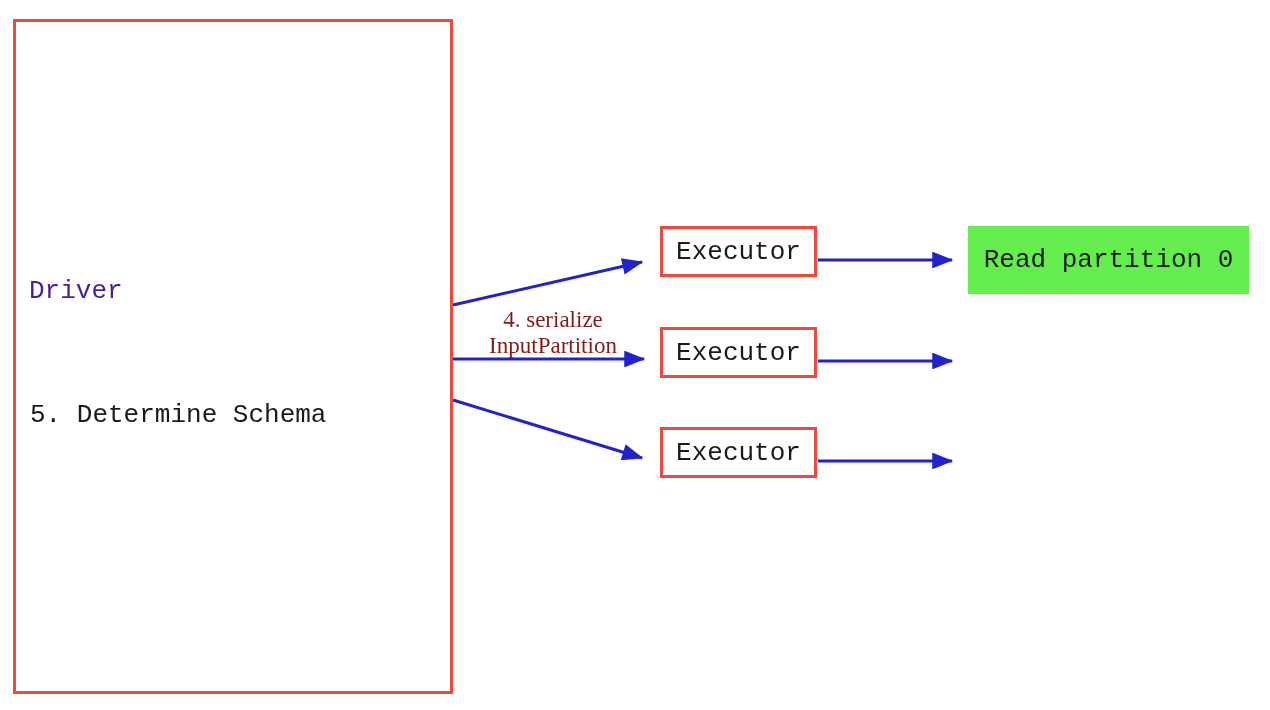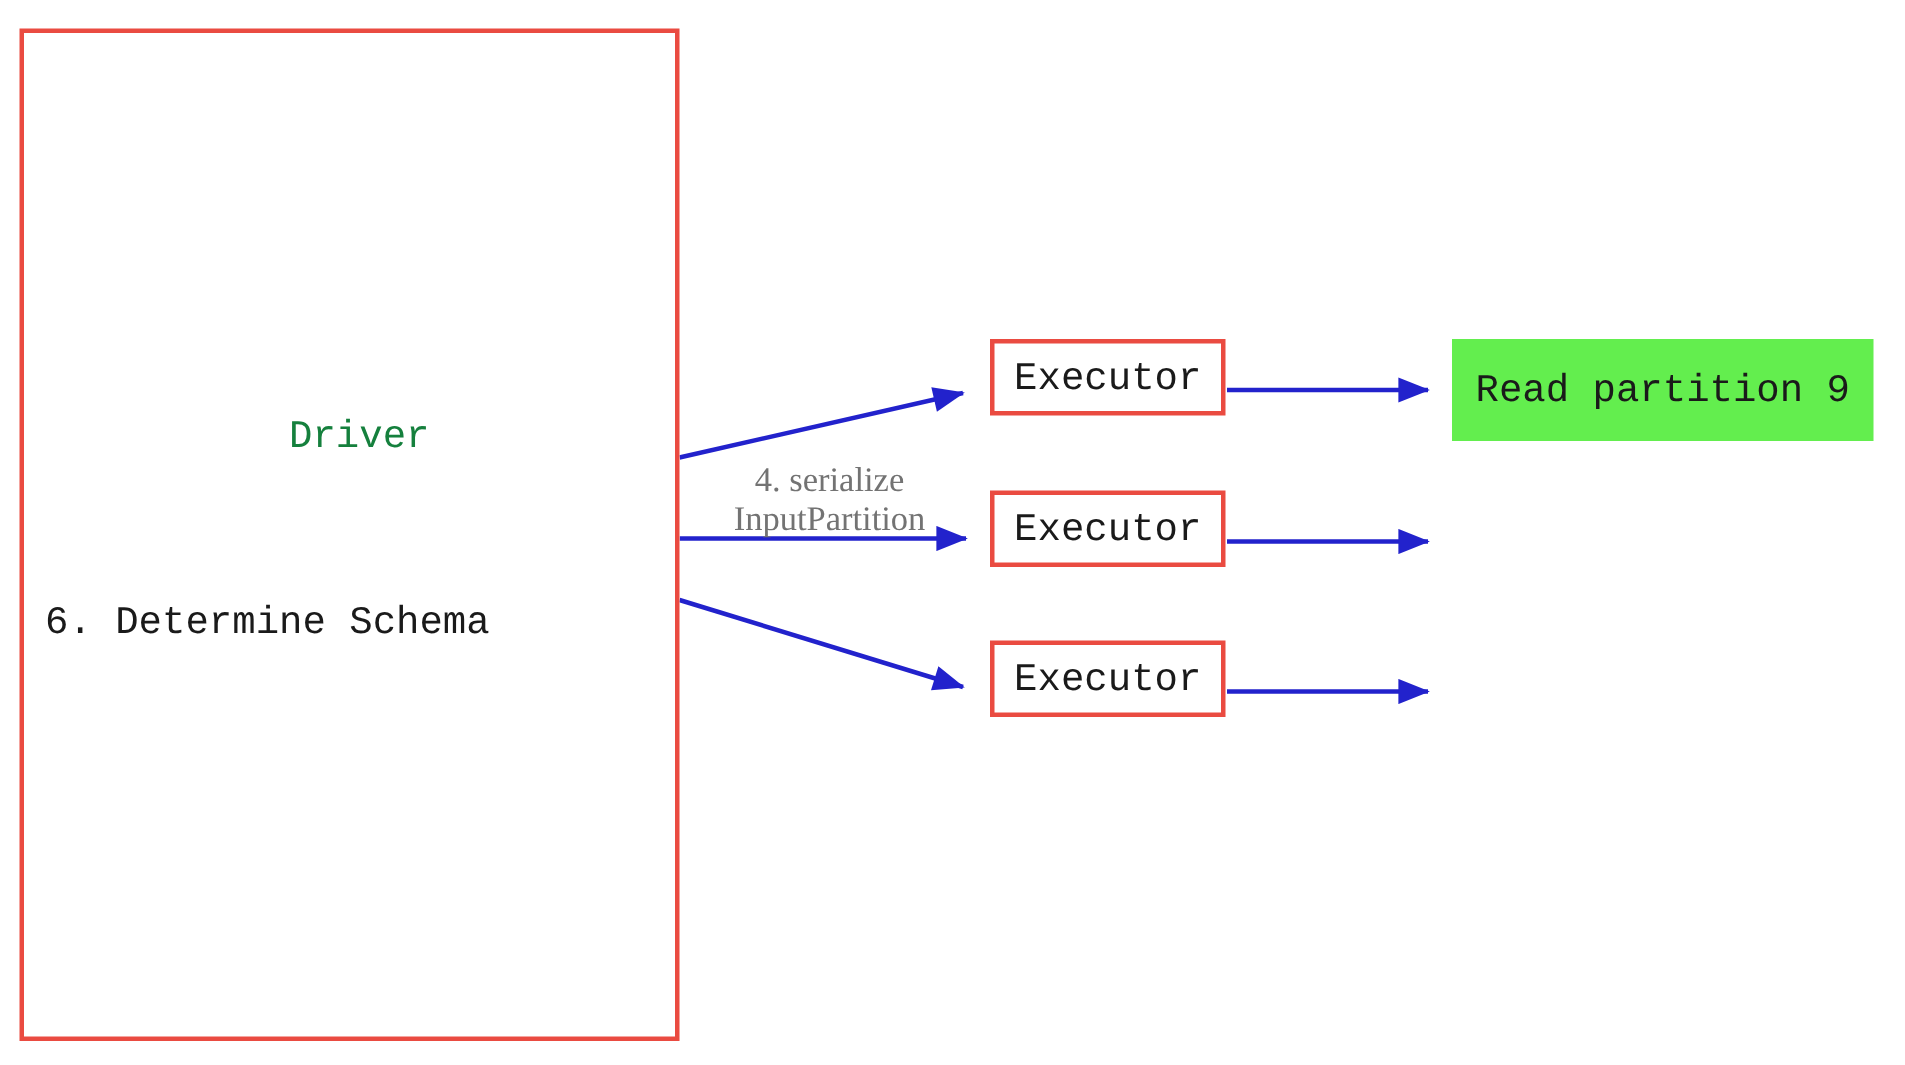--- a/index.html
+++ b/index.html
@@ -44,25 +44,25 @@
     background: #ffffff;
     display: block;
   }
   .driver-inner {
     position: absolute;
     left: 0;
     right: 0;
     top: 254px;
   }
   .driver-title {
-    text-align: center;
+    text-align: left;
     font-family: "Liberation Mono", "DejaVu Sans Mono", monospace;
     font-size: 26px;
     line-height: 30px;
-    color: #15803d;
+    color: #4c1d95;
     letter-spacing: 0px;
     padding-left: 13px;
   }
   .driver-steps {
     margin-top: 44px;
     padding-left: 14px;
     font-family: "Liberation Mono", "DejaVu Sans Mono", monospace;
     font-size: 26px;
     line-height: 26px;
     color: #1a1a1a;
@@ -97,21 +97,21 @@
   .row2 { top: 427px; }
   .col-exec { left: 660px; }
   .col-part { left: 968px; }
 
   
   .edge-label {
     position: absolute;
     font-family: "Liberation Serif", serif;
     font-size: 23px;
     line-height: 26px;
-    color: #737373;
+    color: #7f1d1d;
     text-align: center;
     white-space: pre-line;
   }
   .label-serialize {
     left: 463px;
     top: 307px;
     width: 180px;
   }
   .label-create-reader {
     left: 828px;
@@ -141,27 +141,27 @@
 
     <line x1="818" y1="361" x2="952" y2="361" stroke="#2222cc" stroke-width="3" marker-end="url(#arrowhead)"></line>
 
     <line x1="818" y1="461" x2="952" y2="461" stroke="#2222cc" stroke-width="3" marker-end="url(#arrowhead)"></line>
   </svg>
 
   <div class="node driver-box">
     <div class="driver-inner">
       <div class="driver-title">Driver</div>
       <div class="driver-steps">
-        <div class="driver-step">6. Determine Schema</div>
+        <div class="driver-step">5. Determine Schema</div>
       </div>
     </div>
   </div>
 
   <div class="node executor-box col-exec row0">Executor</div>
   <div class="node executor-box col-exec row1">Executor</div>
   <div class="node executor-box col-exec row2">Executor</div>
 
-  <div class="node partition-box col-part row0">Read partition 9</div>
+  <div class="node partition-box col-part row0">Read partition 0</div>
 
   <div class="edge-label label-serialize">4. serialize
 InputPartition</div>
 
 </div>
 
 </body></html>

